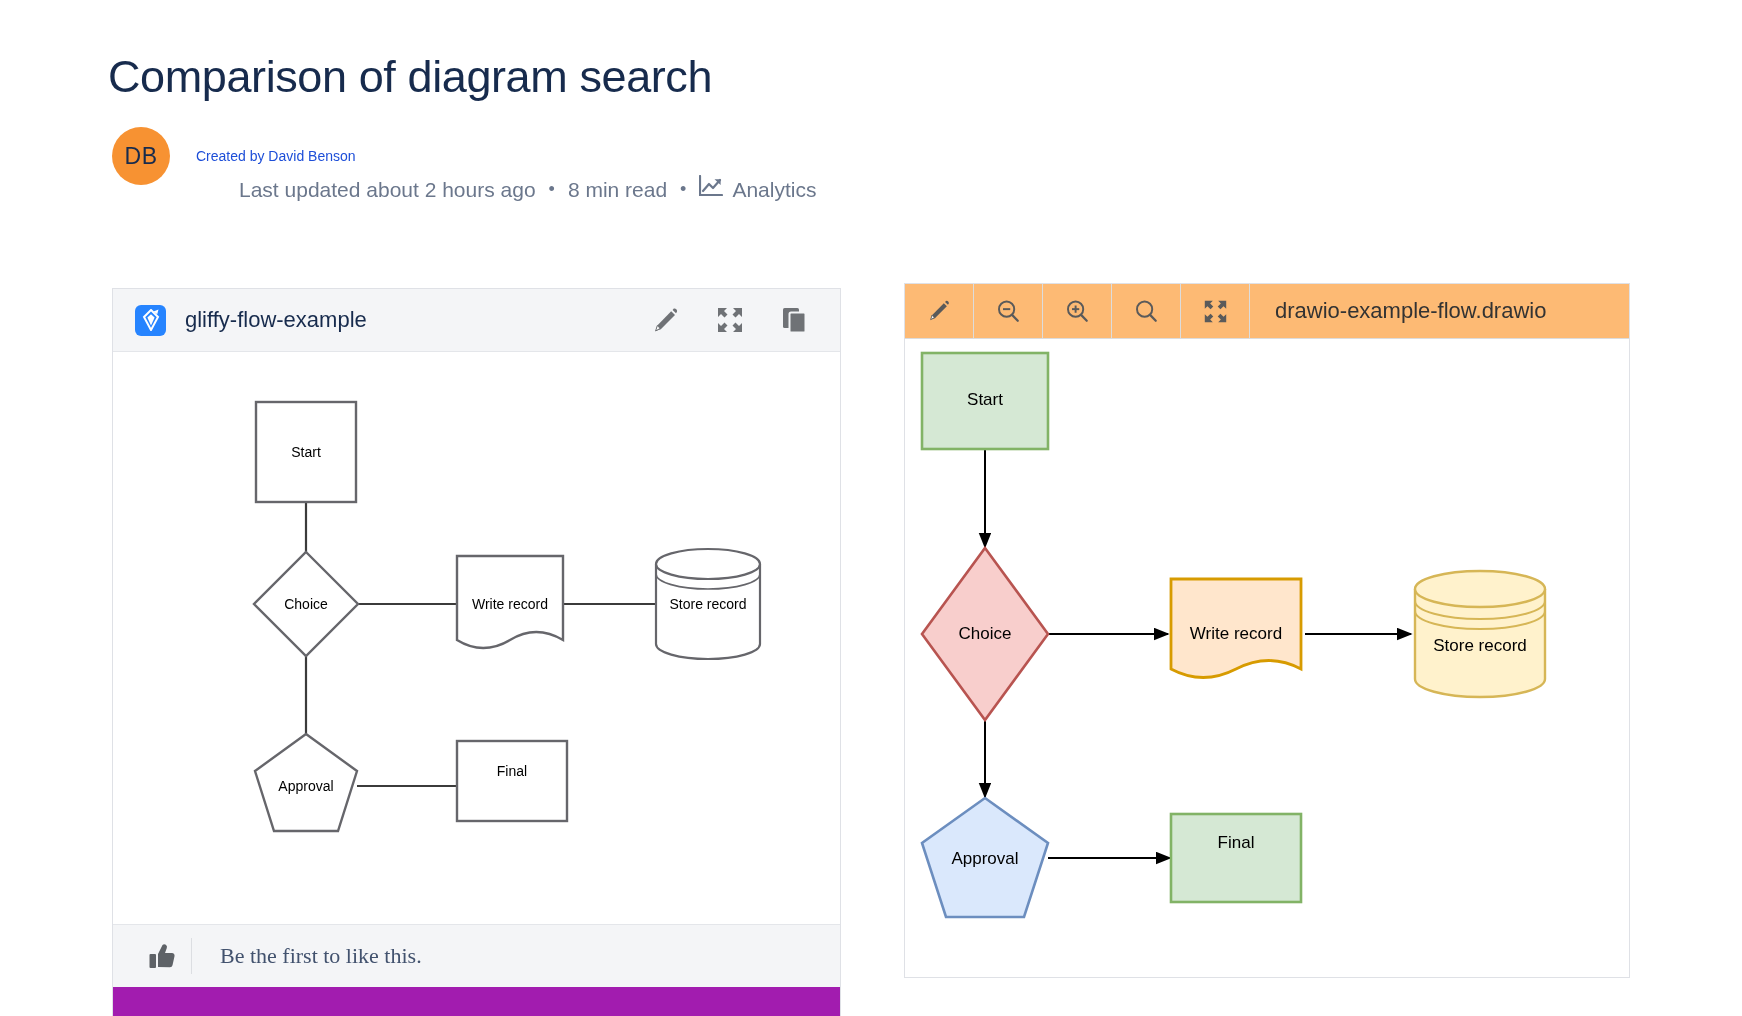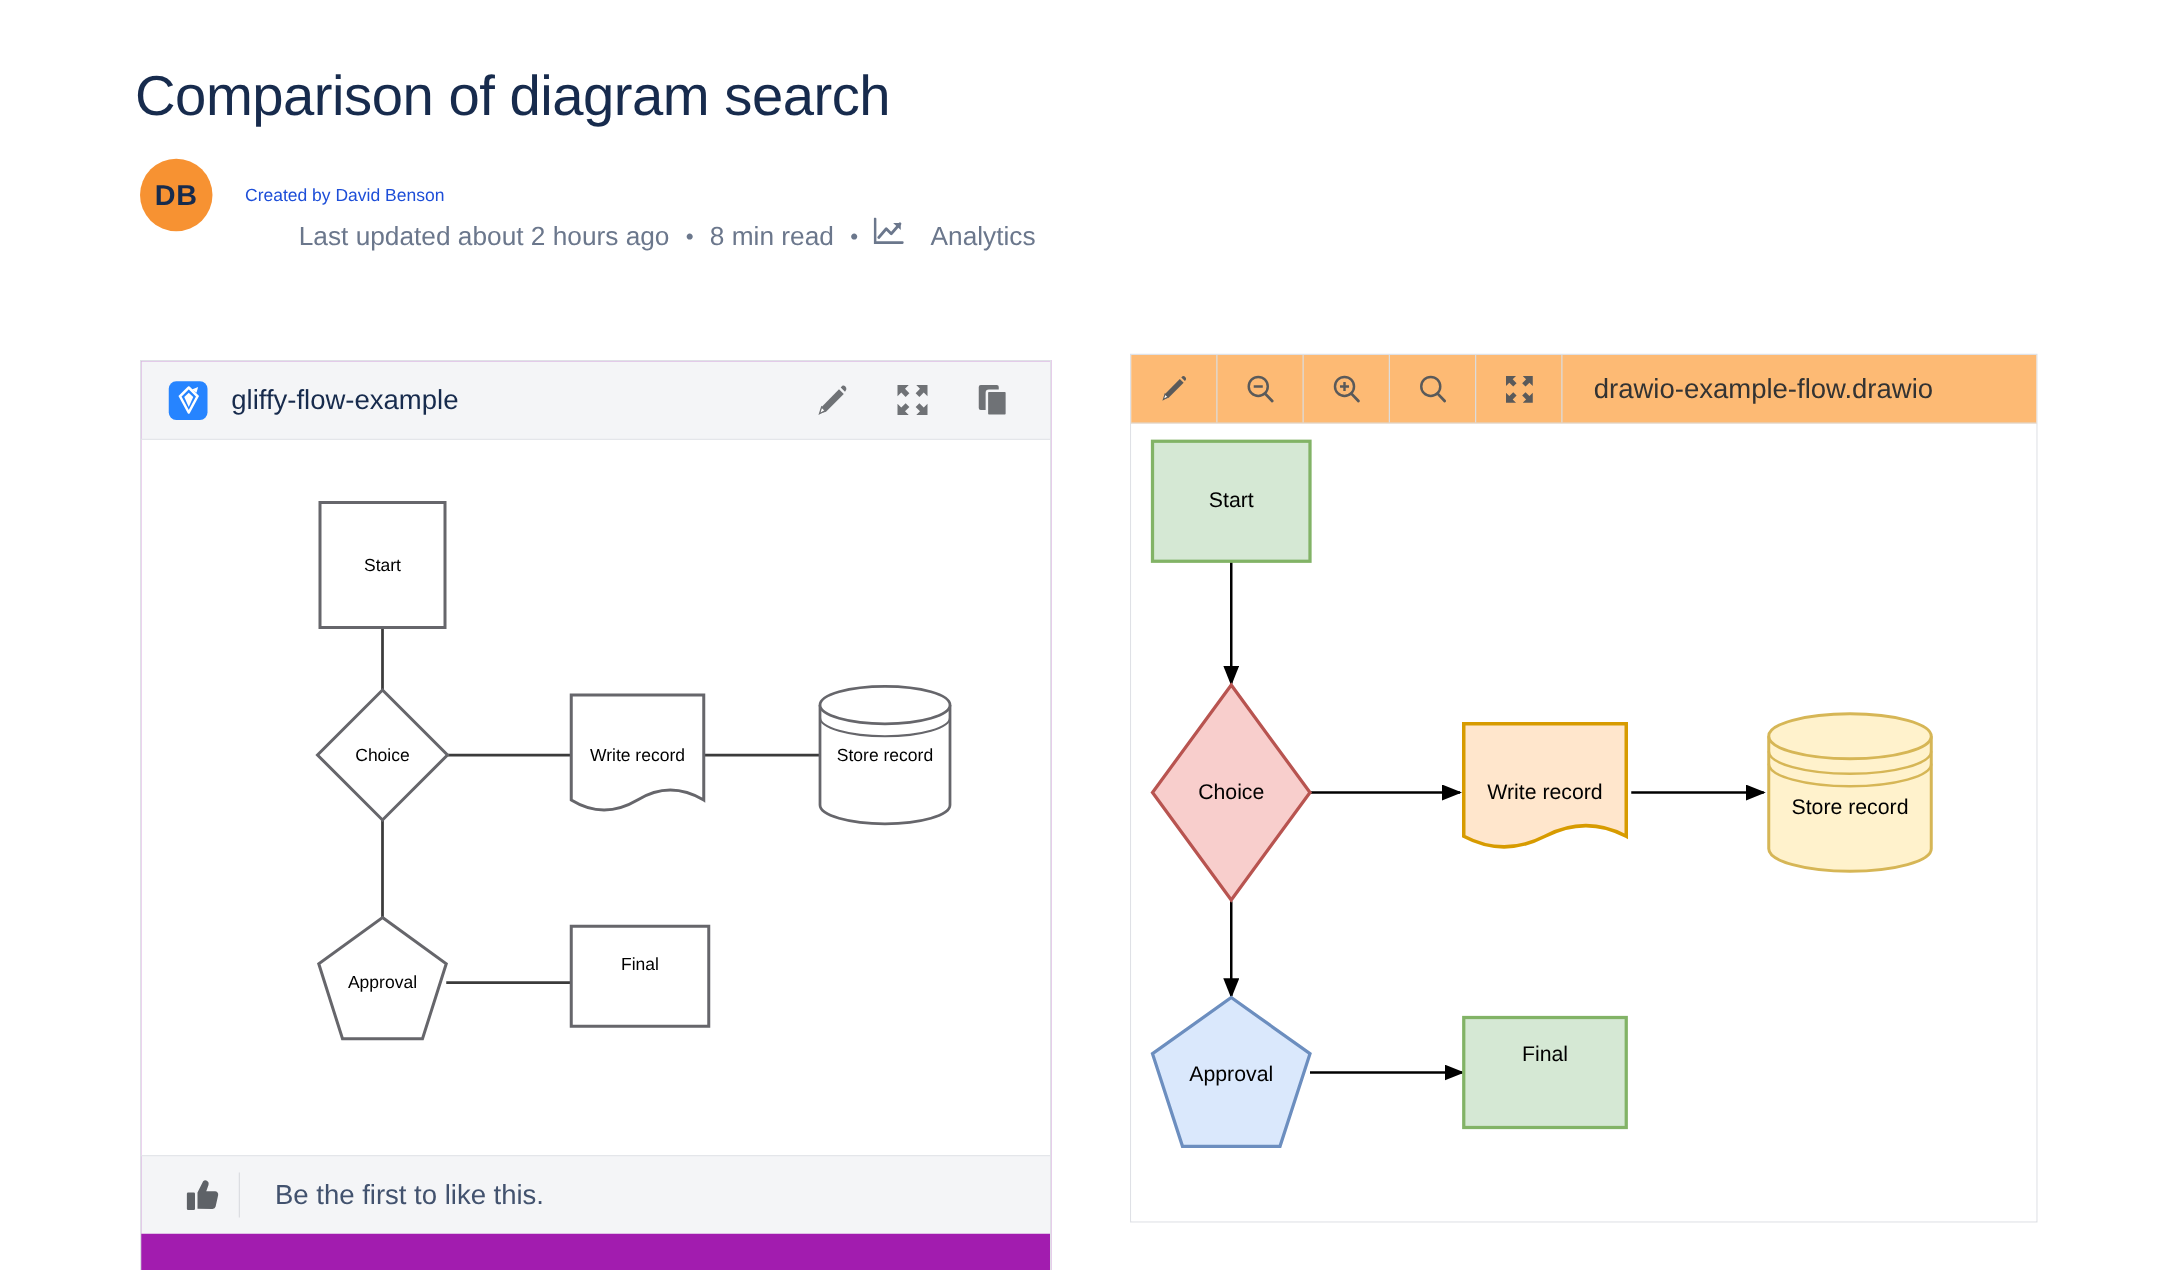--- a/index.html
+++ b/index.html
@@ -16,28 +16,28 @@
   .page-title {
     position: absolute; left: 108px; top: 20px;
     font-size: 45px; font-weight: 500; color: #172b4d;
     letter-spacing: -0.4px; line-height: 1.2;
   }
   .byline { position: absolute; left: 112px; top: 124px; display: flex; align-items: flex-start; }
   .avatar {
     width: 58px; height: 58px; border-radius: 50%;
     background: #f79232; color: #172b4d;
     display: flex; align-items: center; justify-content: center;
-    font-size: 23px; font-weight: bold; letter-spacing: .5px;
+    font-size: 23px; font-weight: normal; letter-spacing: .5px;
     flex: 0 0 auto; margin-top: 3px;
   }
   .byline-text { margin-left: 26px; }
   .byline-line1 { font-size: 14px; color: #1d4ed8; line-height: 33px; margin-top: 16px; }
   .byline-line2 { font-size: 21px; color: #6b778c; line-height: 33px; display: flex; align-items: center; margin-left: 43px; }
   .dot-sep { margin: 0 13px; color: #6b778c; font-size: 18px; }
-  .analytics-link { display: inline-flex; align-items: center; color: #6b778c; gap: 12px; }
+  .analytics-link { display: inline-flex; align-items: center; color: #6b778c; }
   .analytics-link svg { margin-right: 9px; }
 
   
   .panel-left {
     position: absolute; left: 112px; top: 288px;
     width: 729px; height: 784px;
     border: 1px solid #dfe1e6; background: #a21caf;
   }
   .panel-left-header {
     height: 63px; background: #f4f5f7; border-bottom: 1px solid #e4e6ea;
@@ -50,21 +50,21 @@
   .panel-left-title {
     margin-left: 19px; font-size: 22px; color: #172b4d; flex: 1 1 auto;
     white-space: nowrap; overflow: hidden; text-overflow: ellipsis;
   }
   .hdr-actions { display: flex; align-items: center; gap: 31px; }
   .hdr-btn { width: 34px; height: 34px; display: flex; align-items: center; justify-content: center; cursor: pointer; }
 
   .canvas-left { position: relative; height: 572px; background: #fff; overflow: hidden; }
   .panel-left-footer {
     height: 63px; background: #f4f5f7; border-top: 1px solid #e4e6ea;
-    display: flex; align-items: center; padding: 0 22px;
+    display: flex; align-items: center; padding: 0 22px; font-family: Liberation Serif, serif;
   }
   .like-btn { width: 54px; display: flex; align-items: center; justify-content: center; cursor: pointer; }
   .like-divider { width: 1px; height: 36px; background: #dcdee2; margin: 0 4px 0 2px; }
   .like-text { margin-left: 24px; font-size: 22px; color: #42526e; }
 
   .panel-right {
     position: absolute; left: 904px; top: 283px;
     width: 726px; height: 695px;
     border: 1px solid #dfe1e6; background: #fff;
   }

